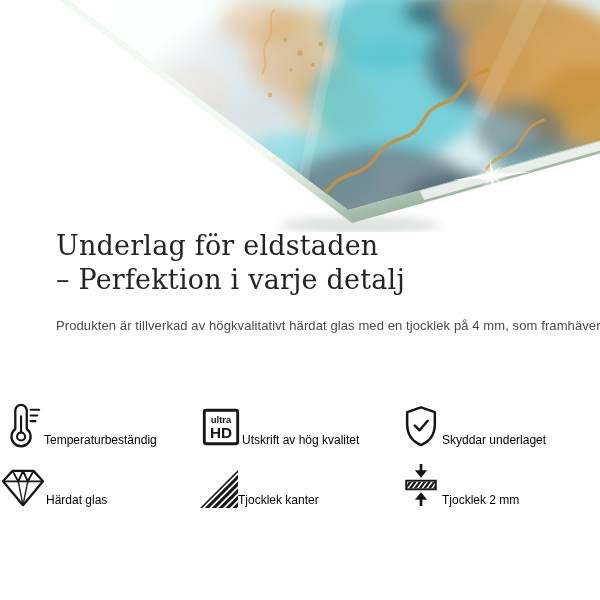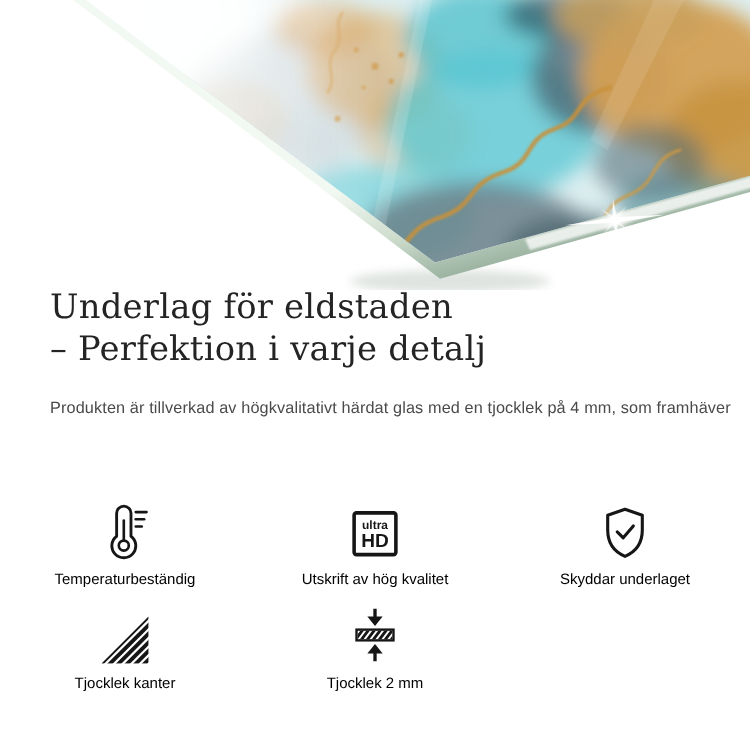--- a/index.html
+++ b/index.html
@@ -4,34 +4,34 @@
 <style>
   html,body{margin:0;padding:0;}
   body{
     width:600px;height:600px;
     background:#ffffff;
     font-family:"Liberation Sans", sans-serif;
     position:relative;
     overflow:hidden;
   }
   .hero{position:absolute;top:0;left:0;width:600px;height:232px;}
-  .content{position:absolute;top:229px;left:40px;width:540px;}
+  .content{position:absolute;top:229px;left:56px;width:540px;}
   .title{
     font-family:"DejaVu Serif", serif;
     font-size:27px;line-height:34px;font-weight:400;
     color:#242424;margin:0;letter-spacing:0.2px;
   }
   .title span{display:block;}
   .desc{margin:17px 0 0 0;font-size:13px;line-height:24px;color:#4a4a4a;letter-spacing:0.1px;}
   .desc div{white-space:nowrap;text-align:center;}
   .features{
     position:absolute;top:398px;left:0;width:600px;
     display:grid;grid-template-columns:1fr 1fr 1fr;row-gap:10px;
   }
-  .feature{display:flex;flex-direction:column;align-items:center;}
+  .feature{display:flex;flex-direction:row;align-items:flex-end;}
   .icon-box{height:50px;display:flex;align-items:flex-end;justify-content:center;color:#161616;}
   .feature .label{margin-top:8px;font-size:12px;line-height:15px;color:#000000;}
   .icon-box svg{display:block;}
 </style>
 </head>
 <body>
 
 <div class="hero">
   <svg width="600" height="232" viewBox="0 0 600 232" aria-hidden="true">
     <defs>
@@ -162,20 +162,31 @@
   <div class="feature">
     <div class="icon-box">
       <svg width="42" height="44" viewBox="0 0 44 46" fill="none" stroke="currentColor">
         <path d="M22,3.5 L36.5,8.5 V21 C36.5,32.5 30.5,39.5 22,43 C13.5,39.5 7.5,32.5 7.5,21 V8.5 Z" stroke-width="2.6" stroke-linejoin="round"></path>
         <path d="M15.5,22.5 L20.5,27.5 L29,17.5" stroke-width="2.6" stroke-linecap="round" stroke-linejoin="round"></path>
       </svg>
     </div>
     <div class="label">Skyddar underlaget</div>
   </div>
 
+  <div class="feature">
+    <div class="icon-box">
+      <svg width="46" height="40" viewBox="0 0 48 42" fill="none" stroke="currentColor">
+        <path d="M13,3 H35 L45,14 L24,39 L3,14 Z" stroke-width="2.4" stroke-linejoin="round"></path>
+        <line x1="3" y1="14" x2="45" y2="14" stroke-width="2"></line>
+        <path d="M13,3 L19,14 L24,3 L29,14 L35,3" stroke-width="2" stroke-linejoin="round"></path>
+        <path d="M19,14 L24,39 L29,14" stroke-width="1.6" opacity="0.9" stroke-linejoin="round"></path>
+      </svg>
+    </div>
+    <div class="label">Härdat glas</div>
+  </div>
 
   <div class="feature">
     <div class="icon-box">
       <svg width="38" height="38" viewBox="0 0 44 44">
         <defs>
             <clipPath id="triClip">
               <polygon points="0,44 44,44 44,0"></polygon>
             </clipPath>
           </defs>
         <g clip-path="url(#triClip)" stroke="currentColor" stroke-width="3.6">

